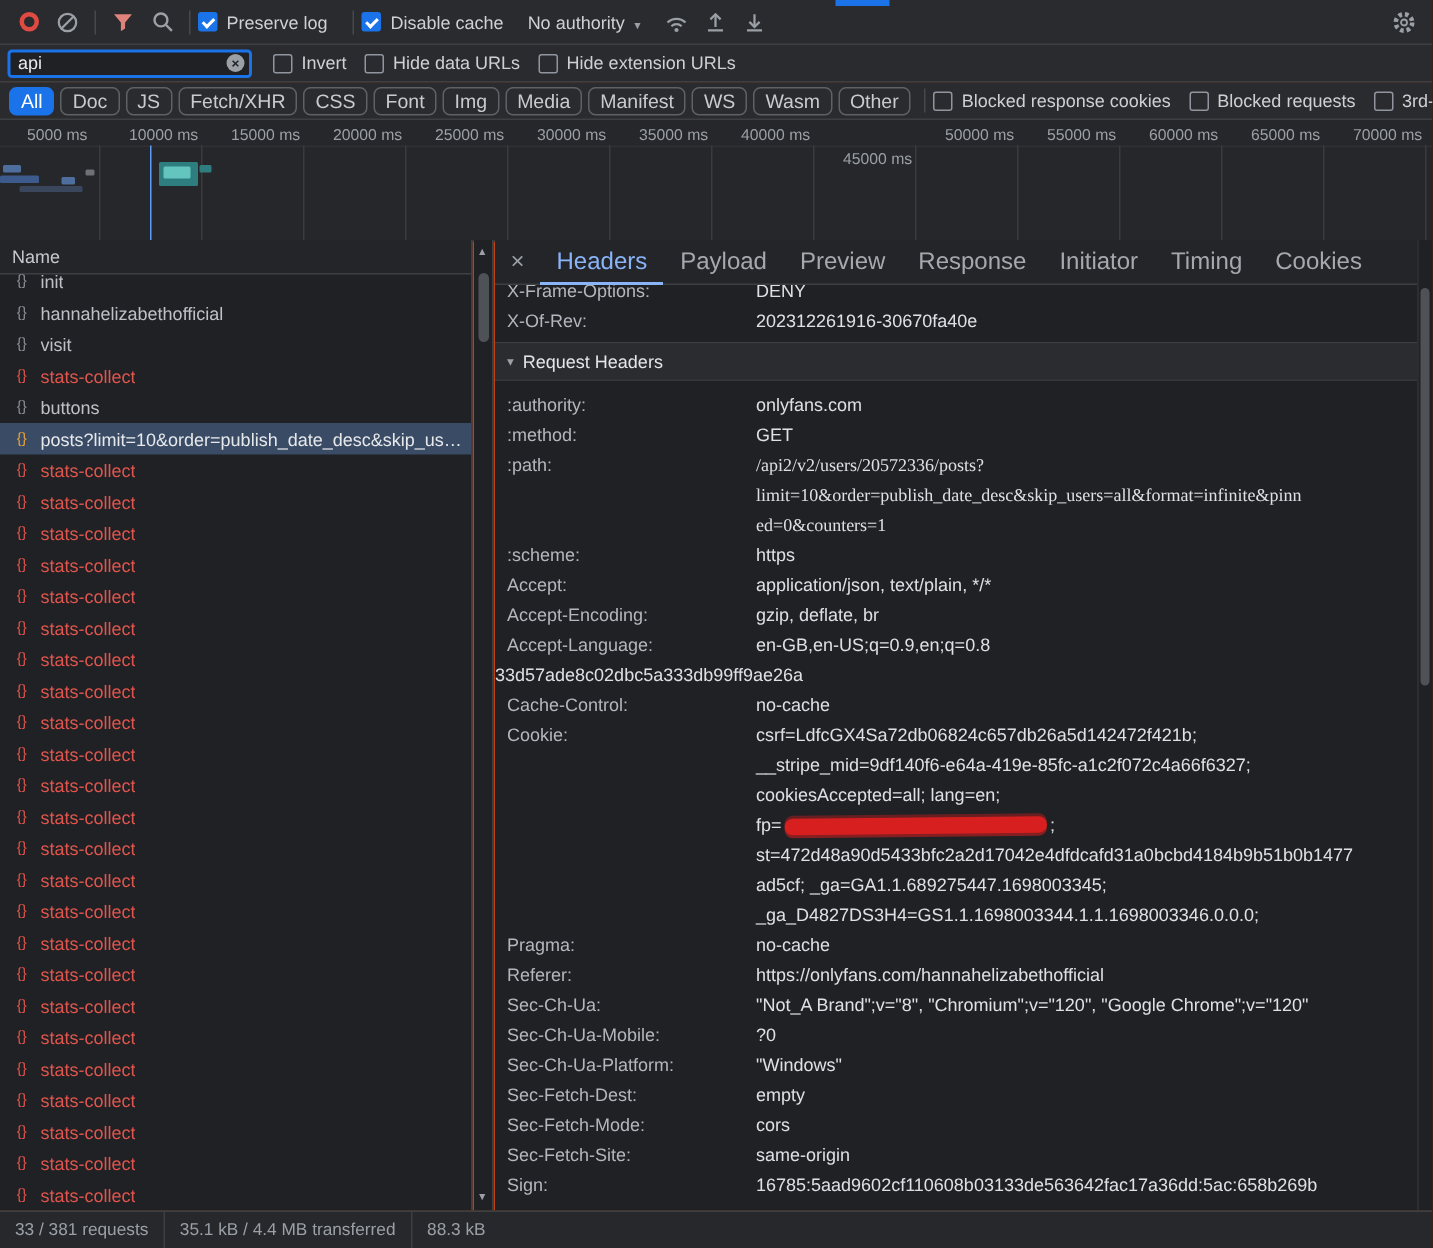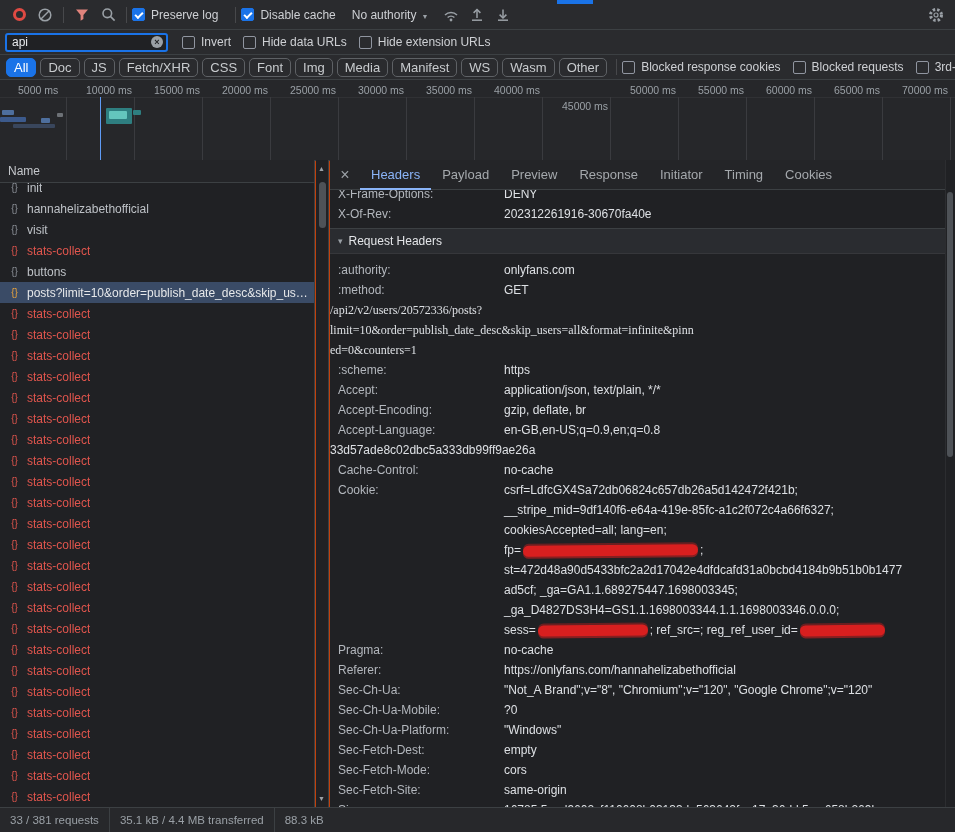--- a/index.html
+++ b/index.html
@@ -53,21 +53,21 @@
   .sarrow{position:absolute;left:2px;font-size:7px;color:#9aa0a6;}
   .sarrow.up{top:5px;} .sarrow.up::after{content:"▲";}
   .sarrow.down{bottom:5px;} .sarrow.down::after{content:"▼";}
   .sthumb{position:absolute;left:3px;width:7px;border-radius:4px;background:#4e5257;}
   #midthumb{top:22px;height:46px;}
   
   #details{position:absolute;left:330px;top:160px;right:10px;bottom:25px;background:#202124;overflow:hidden;}
   #tabsrow{height:30px;display:flex;align-items:center;background:#242528;border-bottom:1px solid #3c4043;box-sizing:border-box;}
   .closex{width:30px;text-align:center;color:#9aa0a6;font-size:14px;flex:none;}
   .closex::after{content:"×";font-size:16px;}
-  .tab{padding:0 11px;height:30px;line-height:29px;color:#a5a9ad;font-size:13px;white-space:nowrap;box-sizing:border-box;}
+  .tab{padding:0 11px;height:30px;line-height:29px;color:#a5a9ad;font-size:16px;white-space:nowrap;box-sizing:border-box;}
   .tab.selected{color:#8ab4f8;border-bottom:2px solid #8ab4f8;}
   #dcontent{position:absolute;top:30px;left:0;right:0;bottom:0;overflow:hidden;}
   .hrow{display:flex;line-height:20px;}
   .hrow.cut{margin-top:-6px;}
   .hkey{flex:none;width:174px;padding-left:8px;color:#b3b7bd;box-sizing:border-box;}
   .hval{flex:1;color:#dde0e4;word-break:break-all;padding-right:6px;}
   .hval.wrap{white-space:pre-wrap;font-family:Liberation Serif, serif;}
   .ddiv{height:1px;background:#3c4043;margin-top:4px;}
   .sectionrow{height:24px;display:flex;align-items:center;background:#2a2c30;color:#e4e6e9;border-bottom:1px solid #36373b;}
   .tri{color:#9aa0a6;font-size:9px;margin:0 6px 0 8px;}
@@ -394,20 +394,21 @@
       <div id="header-rows">
           <div class="hrow">
             <span class="hkey">:authority:</span>
             <span class="hval">onlyfans.com</span>
           </div>
           <div class="hrow">
             <span class="hkey">:method:</span>
             <span class="hval">GET</span>
           </div>
           <div class="hrow">
+            <span class="hkey">:path:</span>
             <span class="hval wrap">/api2/v2/users/20572336/posts?
 limit=10&amp;order=publish_date_desc&amp;skip_users=all&amp;format=infinite&amp;pinn
 ed=0&amp;counters=1</span>
           </div>
           <div class="hrow">
             <span class="hkey">:scheme:</span>
             <span class="hval">https</span>
           </div>
           <div class="hrow">
             <span class="hkey">Accept:</span>
@@ -431,21 +432,20 @@
           <div class="hrow">
             <span class="hkey">Cookie:</span>
             <span class="hval">
               <div class="cookie-line"><span>csrf=LdfcGX4Sa72db06824c657db26a5d142472f421b;</span></div>
               <div class="cookie-line"><span>__stripe_mid=9df140f6-e64a-419e-85fc-a1c2f072c4a66f6327;</span></div>
               <div class="cookie-line"><span>cookiesAccepted=all; lang=en;</span></div>
               <div class="cookie-line"><span>fp=</span><span class="redact" style="width: 175px;"></span><span>;</span></div>
               <div class="cookie-line"><span>st=472d48a90d5433bfc2a2d17042e4dfdcafd31a0bcbd4184b9b51b0b1477</span></div>
               <div class="cookie-line"><span>ad5cf; _ga=GA1.1.689275447.1698003345;</span></div>
               <div class="cookie-line"><span>_ga_D4827DS3H4=GS1.1.1698003344.1.1.1698003346.0.0.0;</span></div>
-              <div class="cookie-line"><span>sess=</span><span class="redact" style="width: 110px;"></span><span>; ref_src=; reg_ref_user_id=</span><span class="redact" style="width: 85px;"></span></div>
             </span>
           </div>
           <div class="hrow">
             <span class="hkey">Pragma:</span>
             <span class="hval">no-cache</span>
           </div>
           <div class="hrow">
             <span class="hkey">Referer:</span>
             <span class="hval">https://onlyfans.com/hannahelizabethofficial</span>
           </div>

